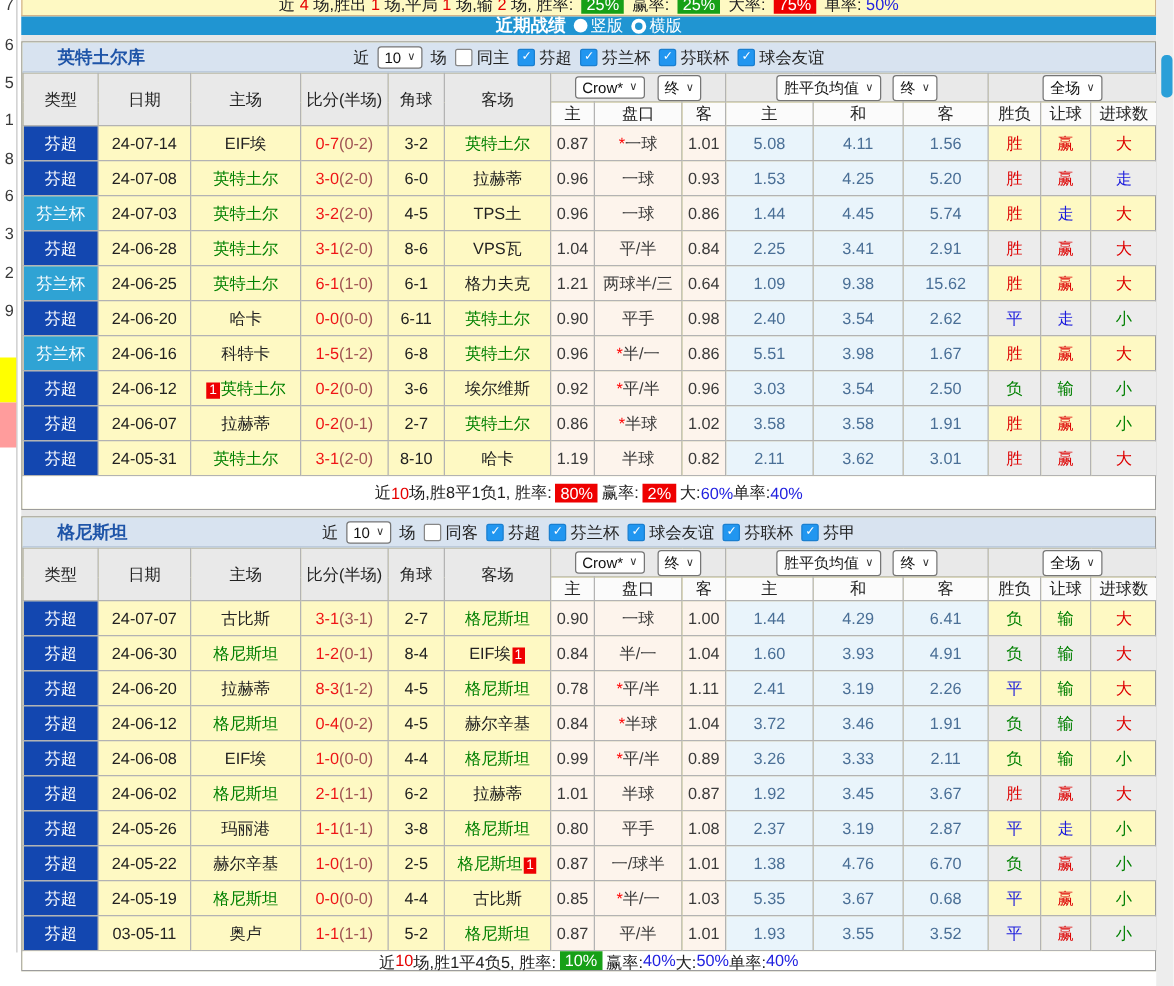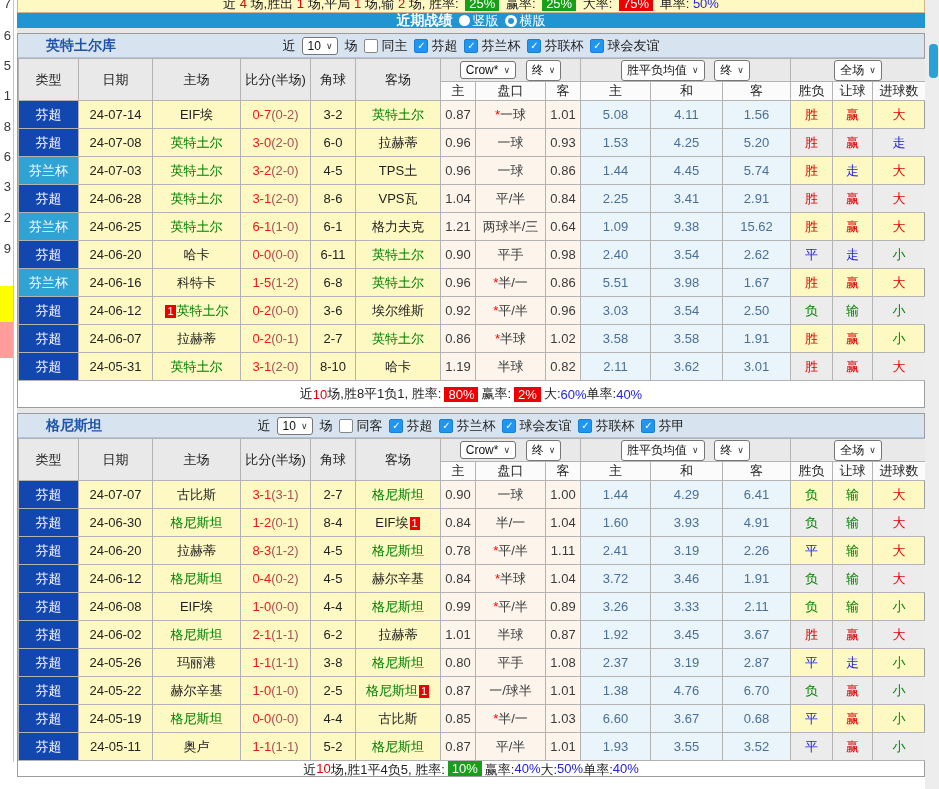--- a/index.html
+++ b/index.html
@@ -604,30 +604,30 @@
             <tr>
               <td class="lg lg-super">芬超</td>
               <td>24-05-19</td>
               <td><span class="g">格尼斯坦</span></td>
               <td><span class="s1">0-0</span><span class="s2">(0-0)</span></td>
               <td>4-4</td>
               <td><span>古比斯</span></td>
               <td class="crow">0.85</td>
               <td class="crow"><span class="star">*</span><span>半/一</span></td>
               <td class="crow">1.03</td>
-              <td class="avg">6.60</td>
+              <td class="avg">5.35</td>
               <td class="avg">3.67</td>
               <td class="avg">0.68</td>
               <td class="res c-blue">平</td>
               <td class="res c-red">赢</td>
               <td class="res c-green">小</td>
             </tr>
             <tr>
               <td class="lg lg-super">芬超</td>
-              <td>24-05-11</td>
+              <td>03-05-11</td>
               <td><span>奥卢</span></td>
               <td><span class="s1">1-1</span><span class="s2">(1-1)</span></td>
               <td>5-2</td>
               <td><span class="g">格尼斯坦</span></td>
               <td class="crow">0.87</td>
               <td class="crow"><span>平/半</span></td>
               <td class="crow">1.01</td>
               <td class="avg">1.93</td>
               <td class="avg">3.55</td>
               <td class="avg">3.52</td>

